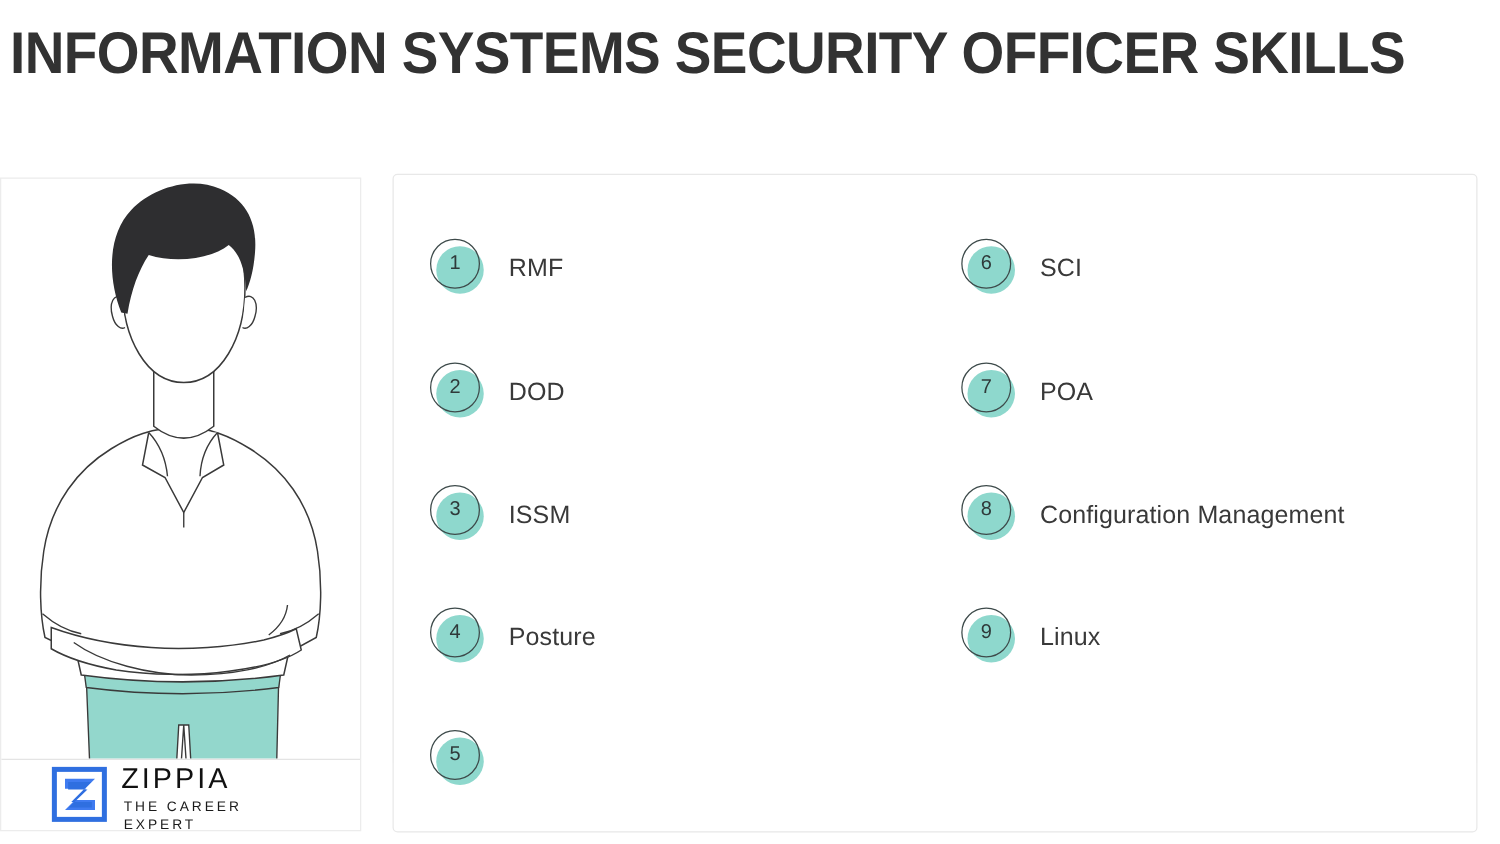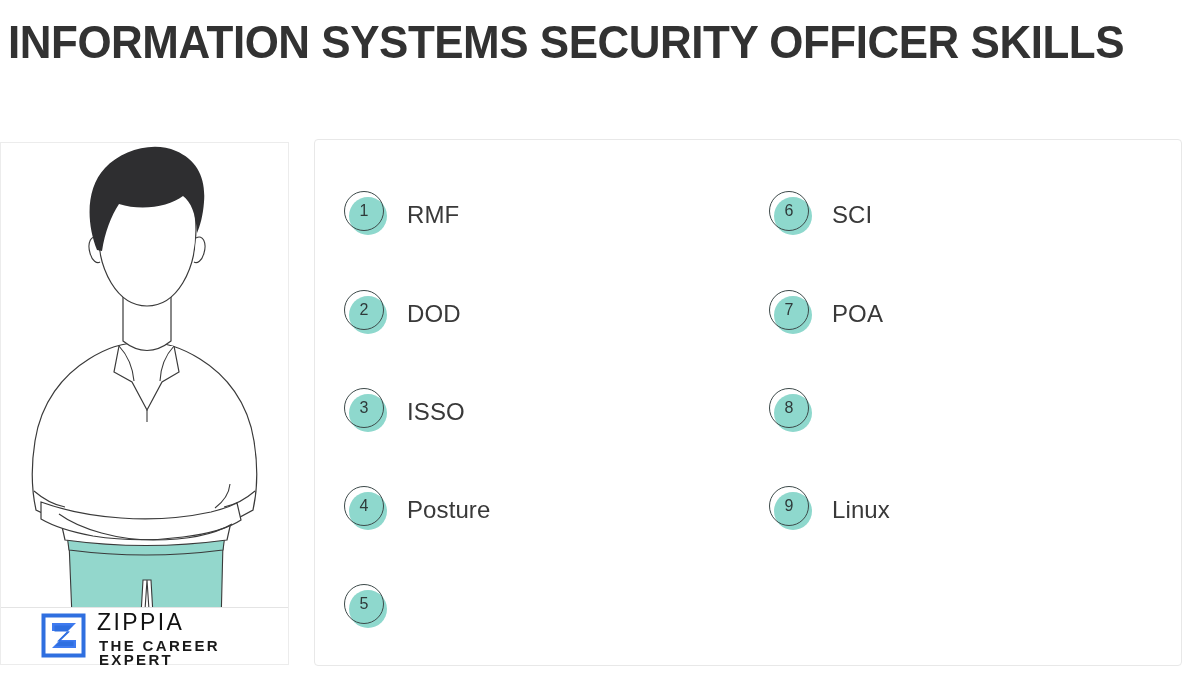--- a/index.html
+++ b/index.html
@@ -90,22 +90,22 @@
   #zippia-wordmark {
     font-family: "Liberation Sans", sans-serif;
     font-weight: normal;
     font-size: 23px;
     line-height: 33px;
     letter-spacing: 2.4px;
     color: #111111;
   }
   #zippia-tagline {
     font-family: "Liberation Sans", sans-serif;
-    font-weight: bold;
-    font-size: 15px;
+    font-weight: normal;
+    font-size: 11px;
     line-height: 14px;
     letter-spacing: 2.35px;
     color: #1a1a1a;
     padding-left: 2px;
   }
 
   
   #skills-card {
     position: absolute;
     left: 314px;
@@ -178,21 +178,21 @@
     width: 40px;
     height: 40px;
     line-height: 40px;
     text-align: center;
     font-family: "Liberation Sans", sans-serif;
     font-size: 16px;
     color: #2f3a3a;
   }
   .skill-label {
     font-family: "Liberation Sans", sans-serif;
-    font-size: 24px;
+    font-size: 20px;
     line-height: 26px;
     color: #393939;
     letter-spacing: 0.1px;
   }
 </style>
 </head>
 <body>
 
 <div id="page-title">INFORMATION SYSTEMS SECURITY OFFICER SKILLS</div>
 
@@ -280,21 +280,21 @@
           <div class="badge-num">2</div>
         </div>
         <div class="skill-label">DOD</div>
       </div>
       <div class="skill-row r2">
         <div class="badge">
           <div class="badge-disc"></div>
           <div class="badge-ring"></div>
           <div class="badge-num">3</div>
         </div>
-        <div class="skill-label">ISSO</div>
+        <div class="skill-label">ISSM</div>
       </div>
       <div class="skill-row r3">
         <div class="badge">
           <div class="badge-disc"></div>
           <div class="badge-ring"></div>
           <div class="badge-num">4</div>
         </div>
         <div class="skill-label">Posture</div>
       </div>
       <div class="skill-row r4">
@@ -322,20 +322,21 @@
           <div class="badge-num">7</div>
         </div>
         <div class="skill-label">POA</div>
       </div>
       <div class="skill-row r2">
         <div class="badge">
           <div class="badge-disc"></div>
           <div class="badge-ring"></div>
           <div class="badge-num">8</div>
         </div>
+        <div class="skill-label">Configuration Management</div>
       </div>
       <div class="skill-row r3">
         <div class="badge">
           <div class="badge-disc"></div>
           <div class="badge-ring"></div>
           <div class="badge-num">9</div>
         </div>
         <div class="skill-label">Linux</div>
       </div>
     </div>

